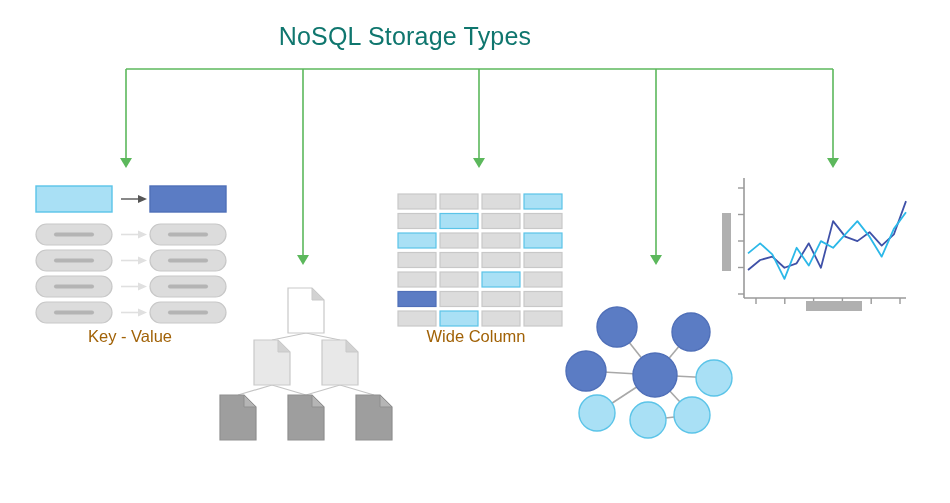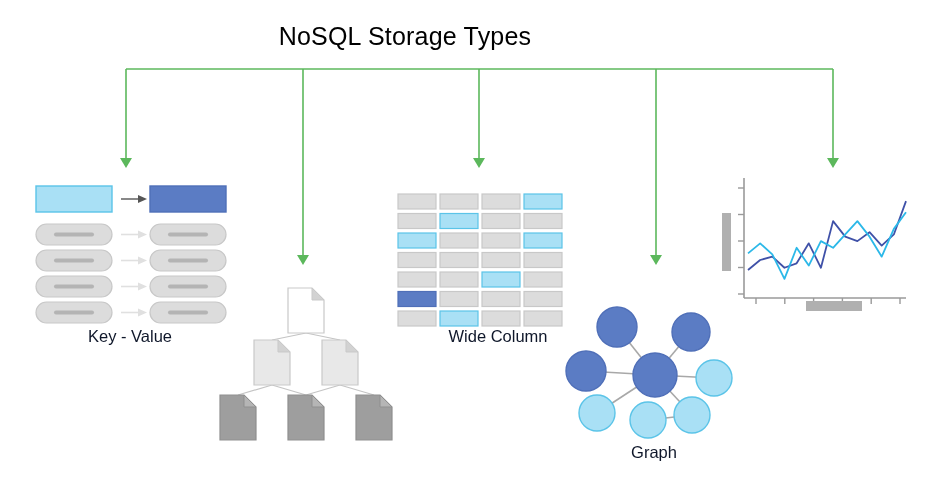--- a/index.html
+++ b/index.html
@@ -22,27 +22,27 @@
     height: 503px;
   }
   .diagram-title {
     position: absolute;
     left: 0;
     top: 22px;
     width: 810px;
     text-align: center;
     font-size: 25px;
     font-weight: 400;
-    color: #000000;
+    color: #0f766e;
     letter-spacing: 0.2px;
   }
   .label {
     position: absolute;
     font-size: 16.5px;
-    color: #0f172a;
+    color: #a16207;
     white-space: nowrap;
     text-align: center;
   }
   svg.layer {
     position: absolute;
     left: 0; top: 0;
     width: 950px;
     height: 503px;
     overflow: visible;
   }
@@ -195,16 +195,15 @@
         <line x1="871.2" y1="298" x2="871.2" y2="304" stroke="#9a9a9a" stroke-width="1.4"></line>
         <line x1="900" y1="298" x2="900" y2="304" stroke="#9a9a9a" stroke-width="1.4"></line>
         <polyline points="748,270 760.1538461538462,260 772.3076923076923,256.6666666666667 784.4615384615385,267.77777777777777 796.6153846153846,263.3333333333333 808.7692307692307,243.33333333333334 820.9230769230769,267.77777777777777 833.0769230769231,221.11111111111111 845.2307692307693,236.66666666666666 857.3846153846154,241.11111111111111 869.5384615384615,232.22222222222223 881.6923076923076,245.55555555555554 893.8461538461538,234.44444444444446 906,201.11111111111111" fill="none" stroke="#3f51a8" stroke-width="1.8" stroke-linejoin="round"></polyline>
         <polyline points="748,253.33333333333334 760.1538461538462,243.33333333333334 772.3076923076923,254.44444444444446 784.4615384615385,278.8888888888889 796.6153846153846,247.77777777777777 808.7692307692307,265.55555555555554 820.9230769230769,241.11111111111111 833.0769230769231,247.77777777777777 845.2307692307693,234.44444444444446 857.3846153846154,221.11111111111111 869.5384615384615,236.66666666666666 881.6923076923076,256.6666666666667 893.8461538461538,228.88888888888889 906,212.22222222222223" fill="none" stroke="#2bb8e8" stroke-width="1.8" stroke-linejoin="round"></polyline>
         <rect x="722" y="213" width="9" height="58" fill="#b0b0b0"></rect>
         <rect x="806" y="301" width="56" height="10" fill="#b0b0b0"></rect>
       </g>
   </svg>
 
   <div class="label" style="left:30px;  top:327px; width:200px;">Key - Value</div>
-  <div class="label" style="left:398px; top:327px; width:200px;">Wide Column</div>
-  <div class="label" style="left:554px; top:443px; width:200px;">Graph</div>
+  <div class="label" style="left:376px; top:327px; width:200px;">Wide Column</div>
 
 </div>
 
 </body></html>

